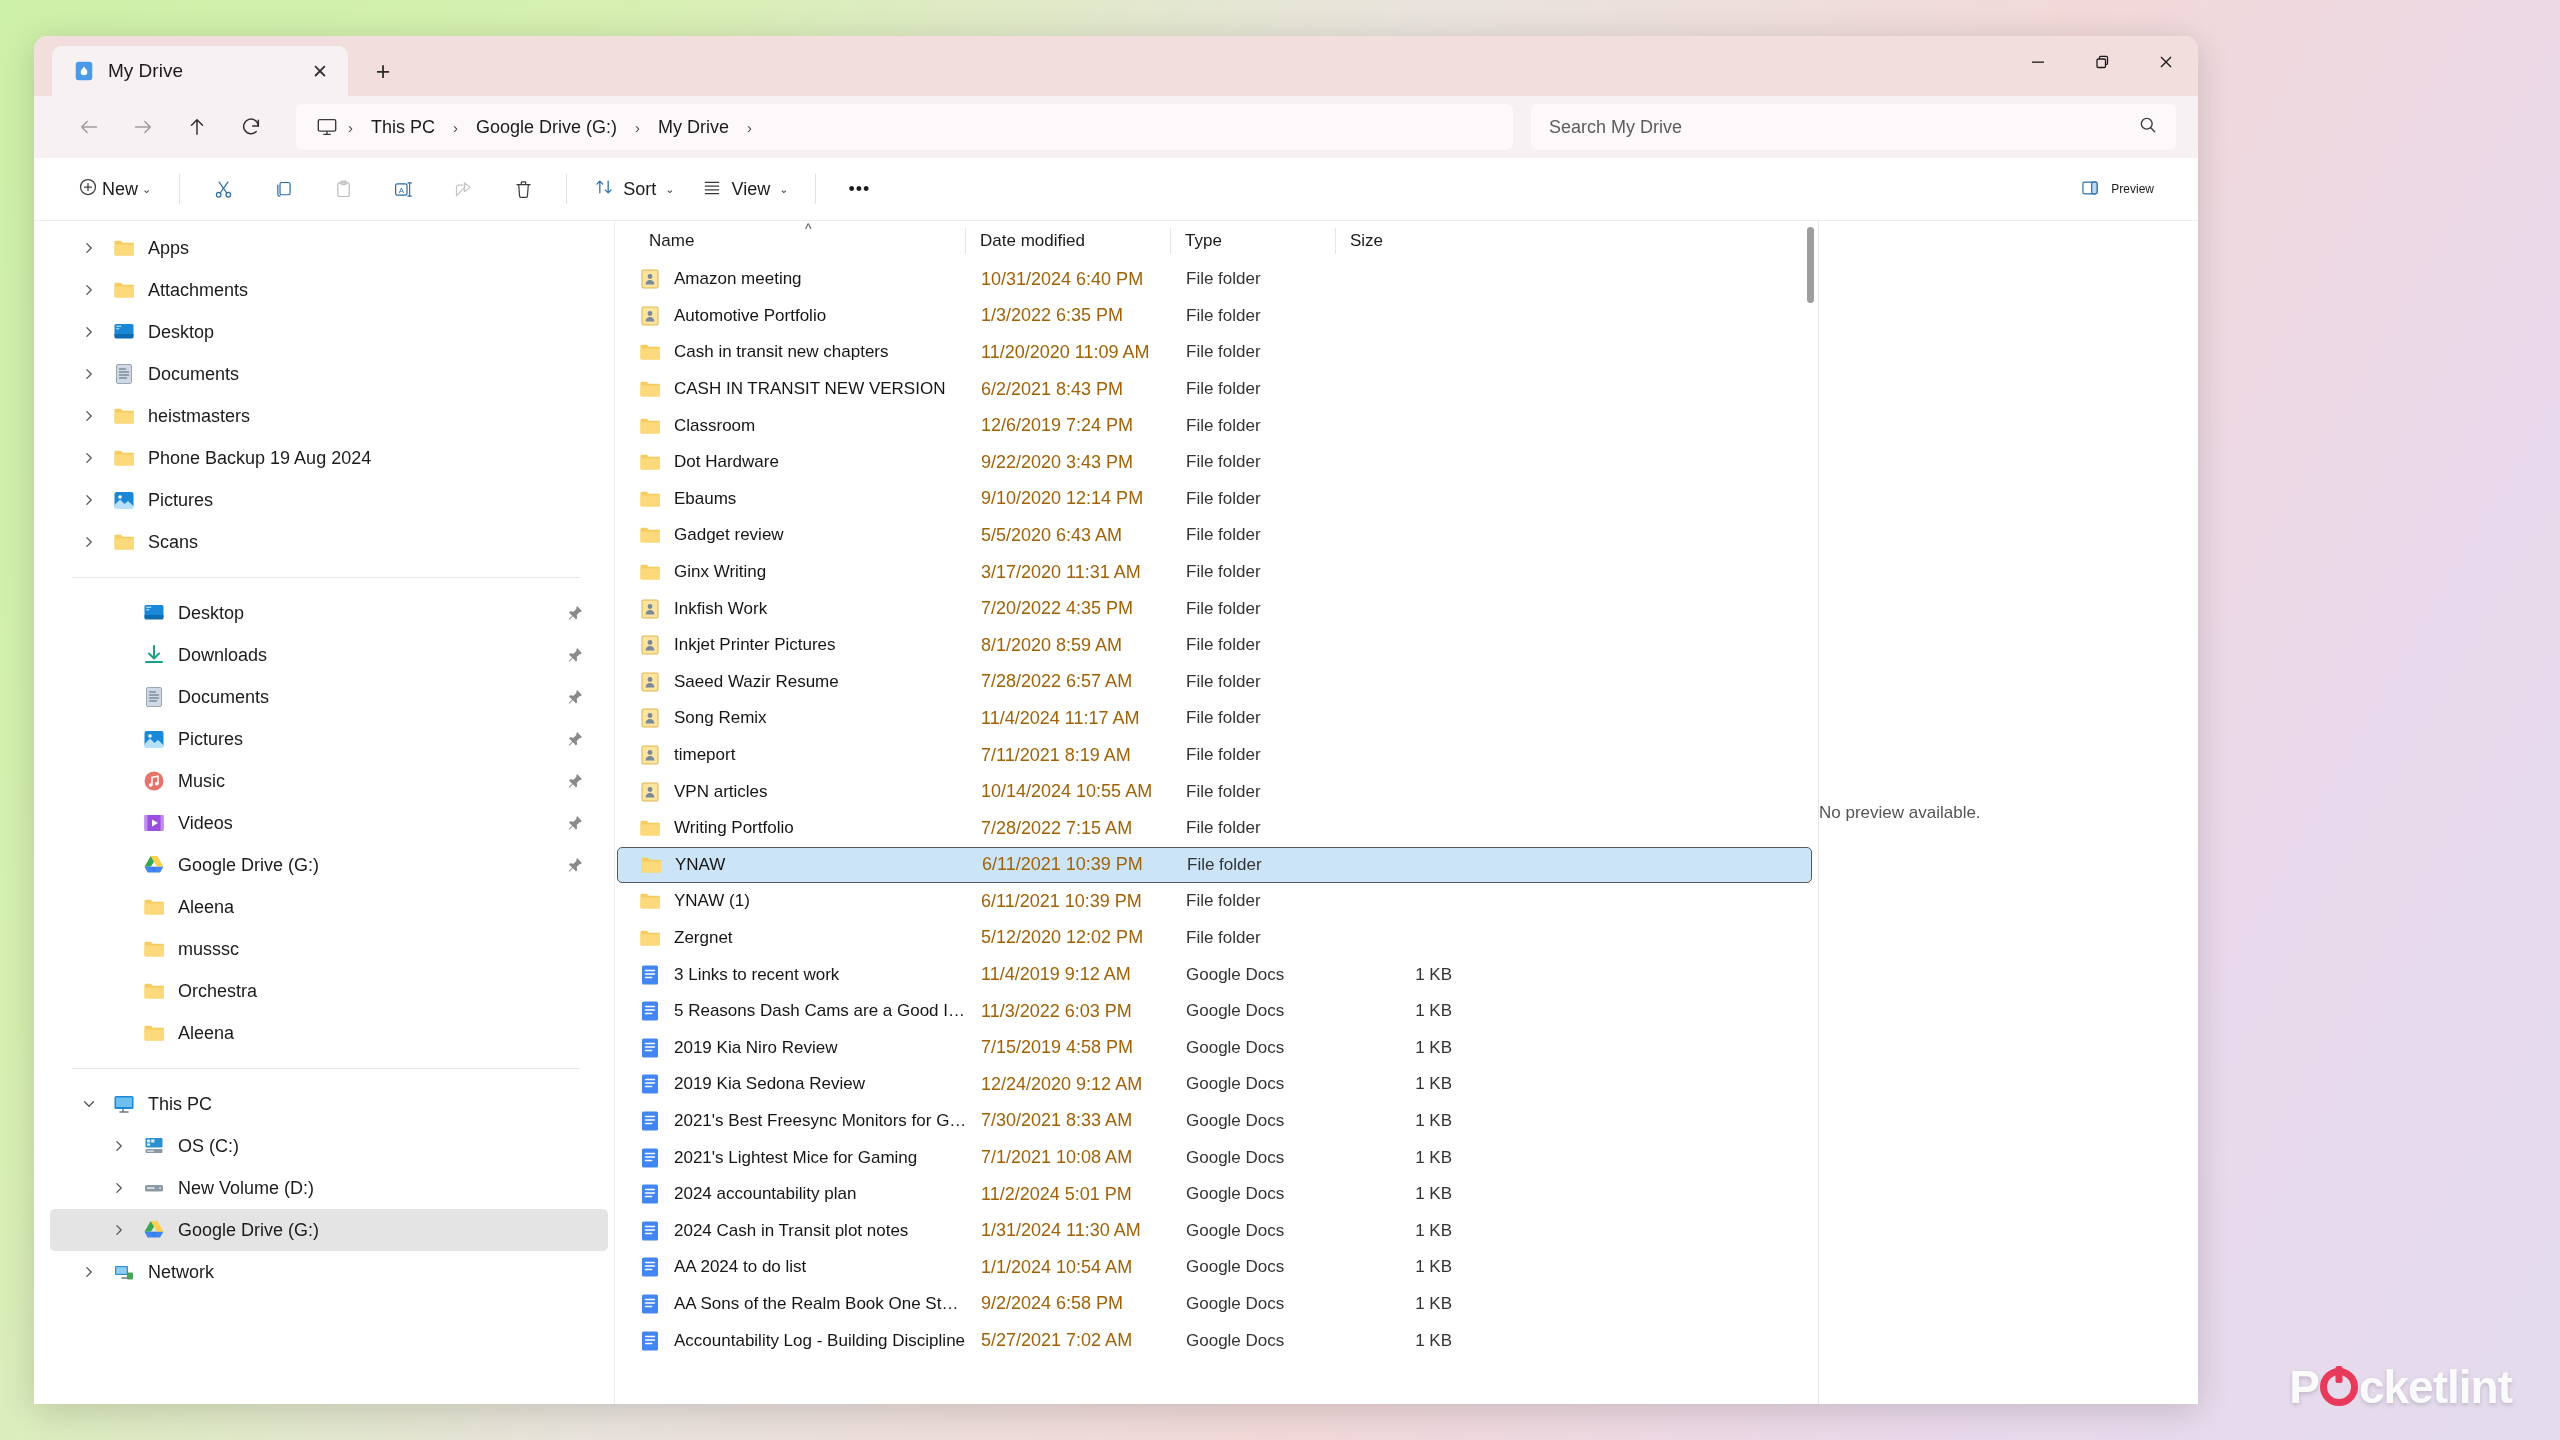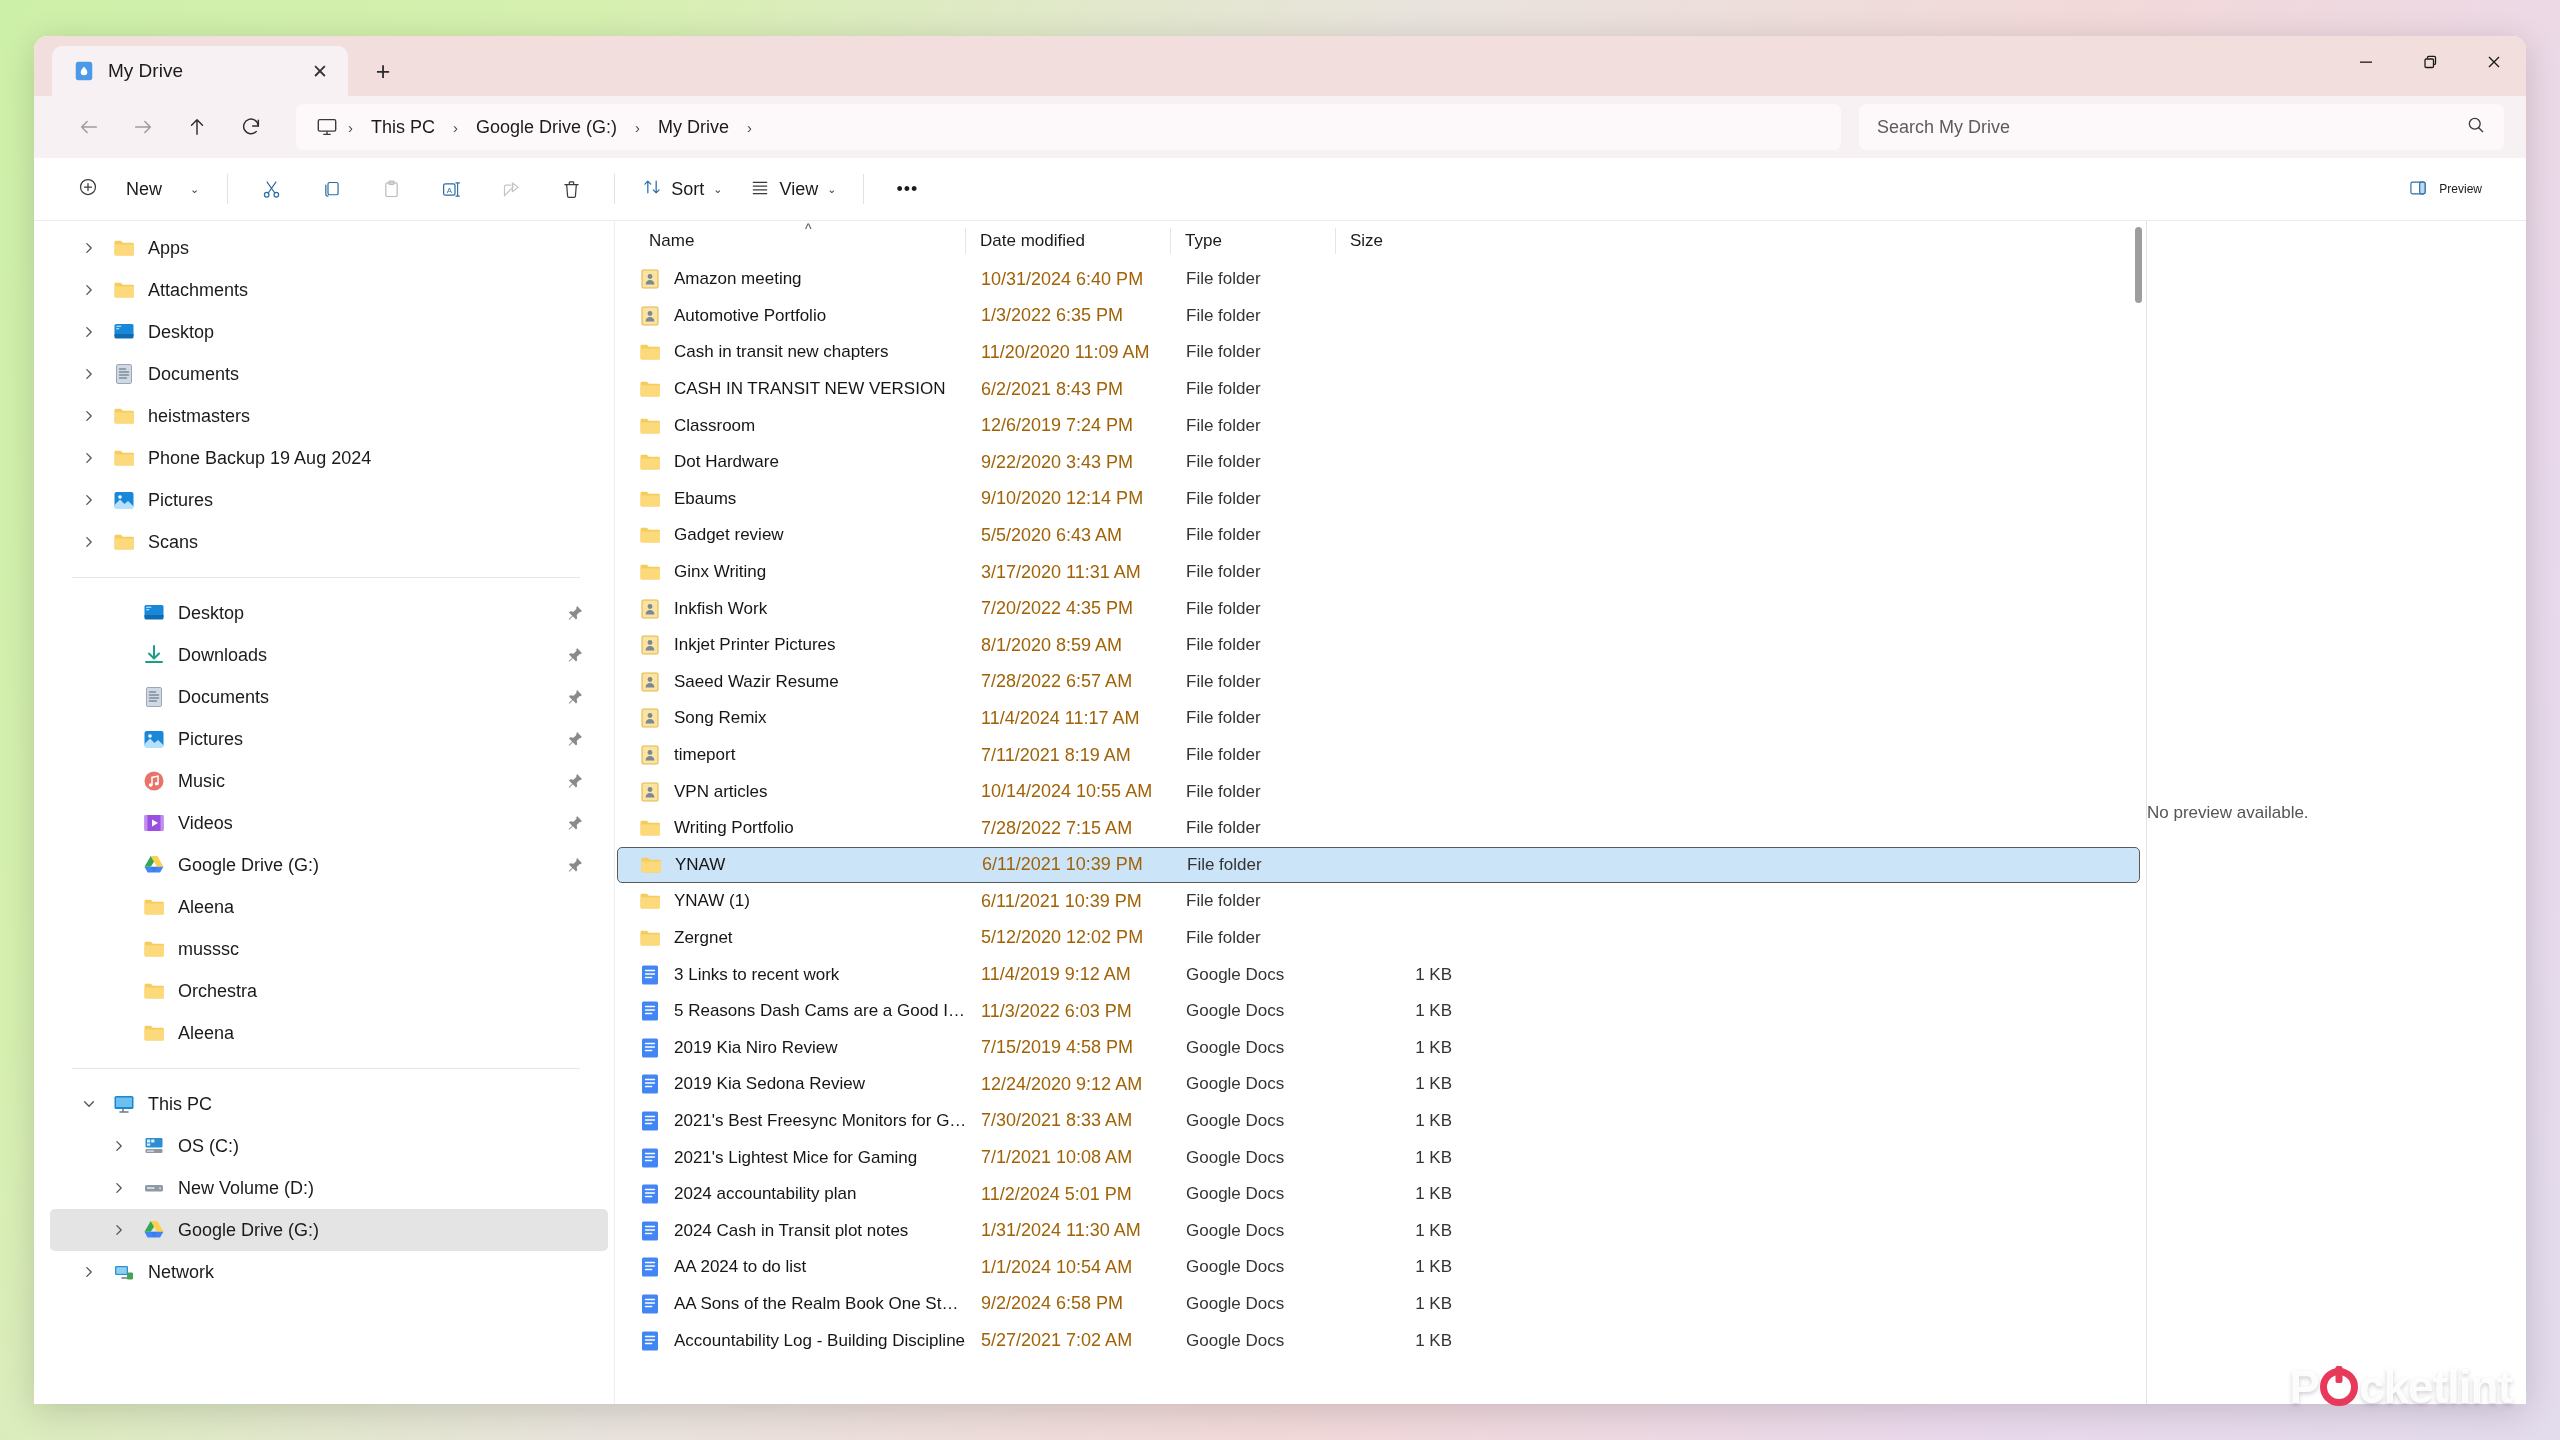--- a/index.html
+++ b/index.html
@@ -14,21 +14,21 @@
   body {
     background: linear-gradient(120deg, #cdf0a8 0%, #d6f0b0 18%, #e9e3dd 42%, #f2d9d9 62%, #ead9ec 82%, #e3dced 100%);
     position: relative;
   }
 
   
   .window {
     position: absolute;
     left: 34px;
     top: 36px;
-    width: 2492px;
+    width: 2164px;
     height: 1368px;
     background: #ffffff;
     border-radius: 14px 14px 0 0;
     overflow: hidden;
     box-shadow: 0 6px 34px rgba(0,0,0,0.16);
     display: flex;
     flex-direction: column;
   }
 
   
@@ -186,21 +186,21 @@
     background: #ffffff;
     display: flex;
     align-items: center;
     padding: 0 30px;
     gap: 2px;
     flex: 0 0 auto;
   }
 
   .cmd-new {
     display: flex; align-items: center;
-    gap: 28px;
+    gap: 4px;
     padding: 8px 14px;
     border-radius: 6px;
     font-size: 18px;
     color: #1b1b1b;
   }
 
   .cmd-icon-btn {
     width: 58px; height: 46px;
     display: flex; align-items: center; justify-content: center;
     border-radius: 6px;

